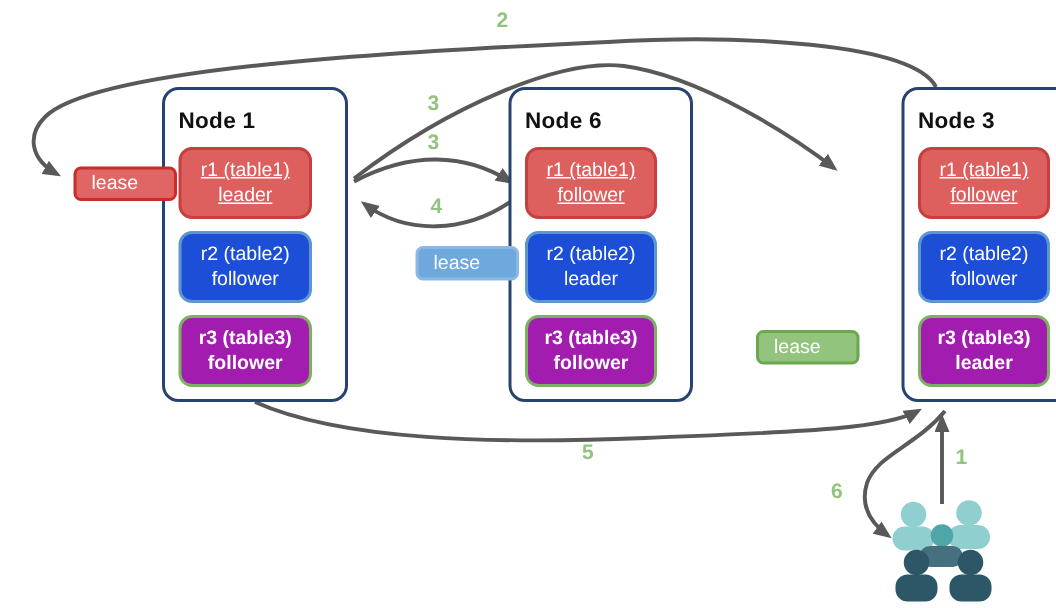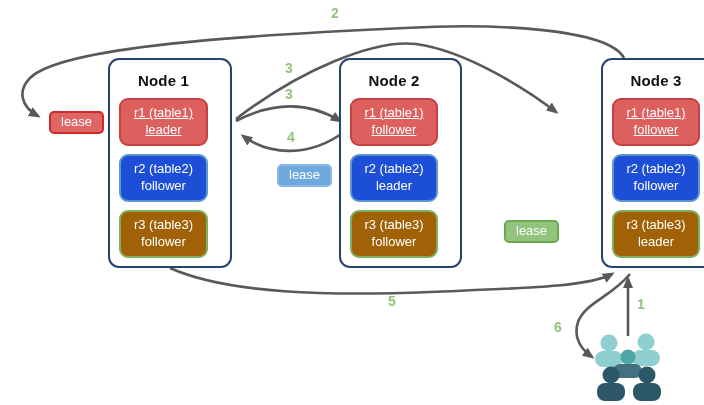--- a/index.html
+++ b/index.html
@@ -1,27 +1,27 @@
 <!DOCTYPE html>
 <html><head>
 <meta charset="utf-8">
 <style>
   html,body{margin:0;padding:0;background:#fff;font-family:"Liberation Sans",sans-serif;}
   .canvas{position:relative;width:704px;height:405px;background:#fff;overflow:hidden;}
   .node{position:absolute;width:123px;height:210px;background:#fff;border:2px solid #28436e;
         border-radius:11px;box-sizing:border-box;display:flex;flex-direction:column;
-        align-items:center;padding:9px 22px 0 9px;}
+        align-items:flex-start;padding:9px 22px 0 9px;}
   .node-title{font-size:15px;font-weight:bold;color:#111;margin:3px 0 9px 0;letter-spacing:.2px;}
   .replica{width:100%;height:50px;border-radius:9px;box-sizing:border-box;margin-bottom:8px;
            display:flex;flex-direction:column;align-items:center;justify-content:center;
            color:#fff;font-size:13px;line-height:1.3;text-align:center;border:2px solid transparent;}
   .replica.red{background:#dd5f5e;border-color:#c5403e;text-decoration:underline;}
   .replica.blue{background:#1d4ed8;border-color:#5e97cf;}
-  .replica.green{background:#a16207;border-color:#7bb161;}
-  .lease{position:absolute;color:#fff;font-size:13px;padding:1px 10px 3px 10px;border-radius:5px;
+  .replica.green{background:#a21caf;border-color:#7bb161;font-weight:bold;}
+  .lease{position:absolute;color:#fff;font-size:13px;padding:1px 24px 3px 10px;border-radius:5px;
          border:2px solid transparent;}
   .lease.red{background:#e06666;border-color:#cc2b2b;}
   .lease.blue{background:#6fa8dc;border-color:#8ab9e6;}
   .lease.green{background:#93c47d;border-color:#6aa84f;}
   .step{position:absolute;color:#93c47d;font-size:14px;font-weight:bold;}
   svg.overlay{position:absolute;left:0;top:0;width:704px;height:405px;pointer-events:none;}
   .arrow{stroke:#595959;stroke-width:2.6;fill:none;}
 </style>
 </head>
 <body>
@@ -70,21 +70,21 @@
       <div>r2 (table2)</div>
       <div>follower</div>
     </div>
     <div class="replica green">
       <div>r3 (table3)</div>
       <div>follower</div>
     </div>
   </div>
 
   <div class="node" style="left:339px;top:58px;">
-    <div class="node-title">Node 2</div>
+    <div class="node-title">Node 6</div>
     <div class="replica red">
       <div>r1 (table1)</div>
       <div>follower</div>
     </div>
     <div class="replica blue">
       <div>r2 (table2)</div>
       <div>leader</div>
     </div>
     <div class="replica green">
       <div>r3 (table3)</div>

